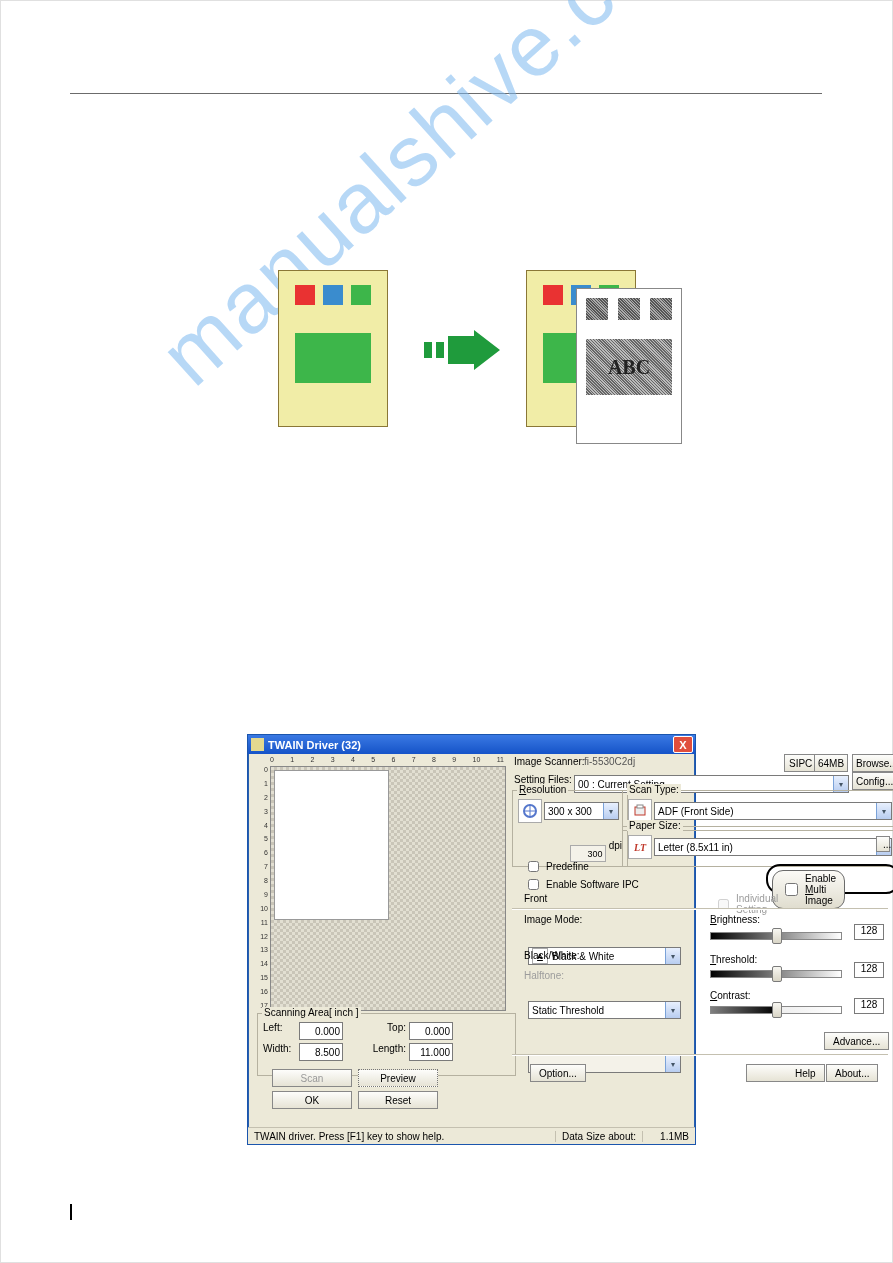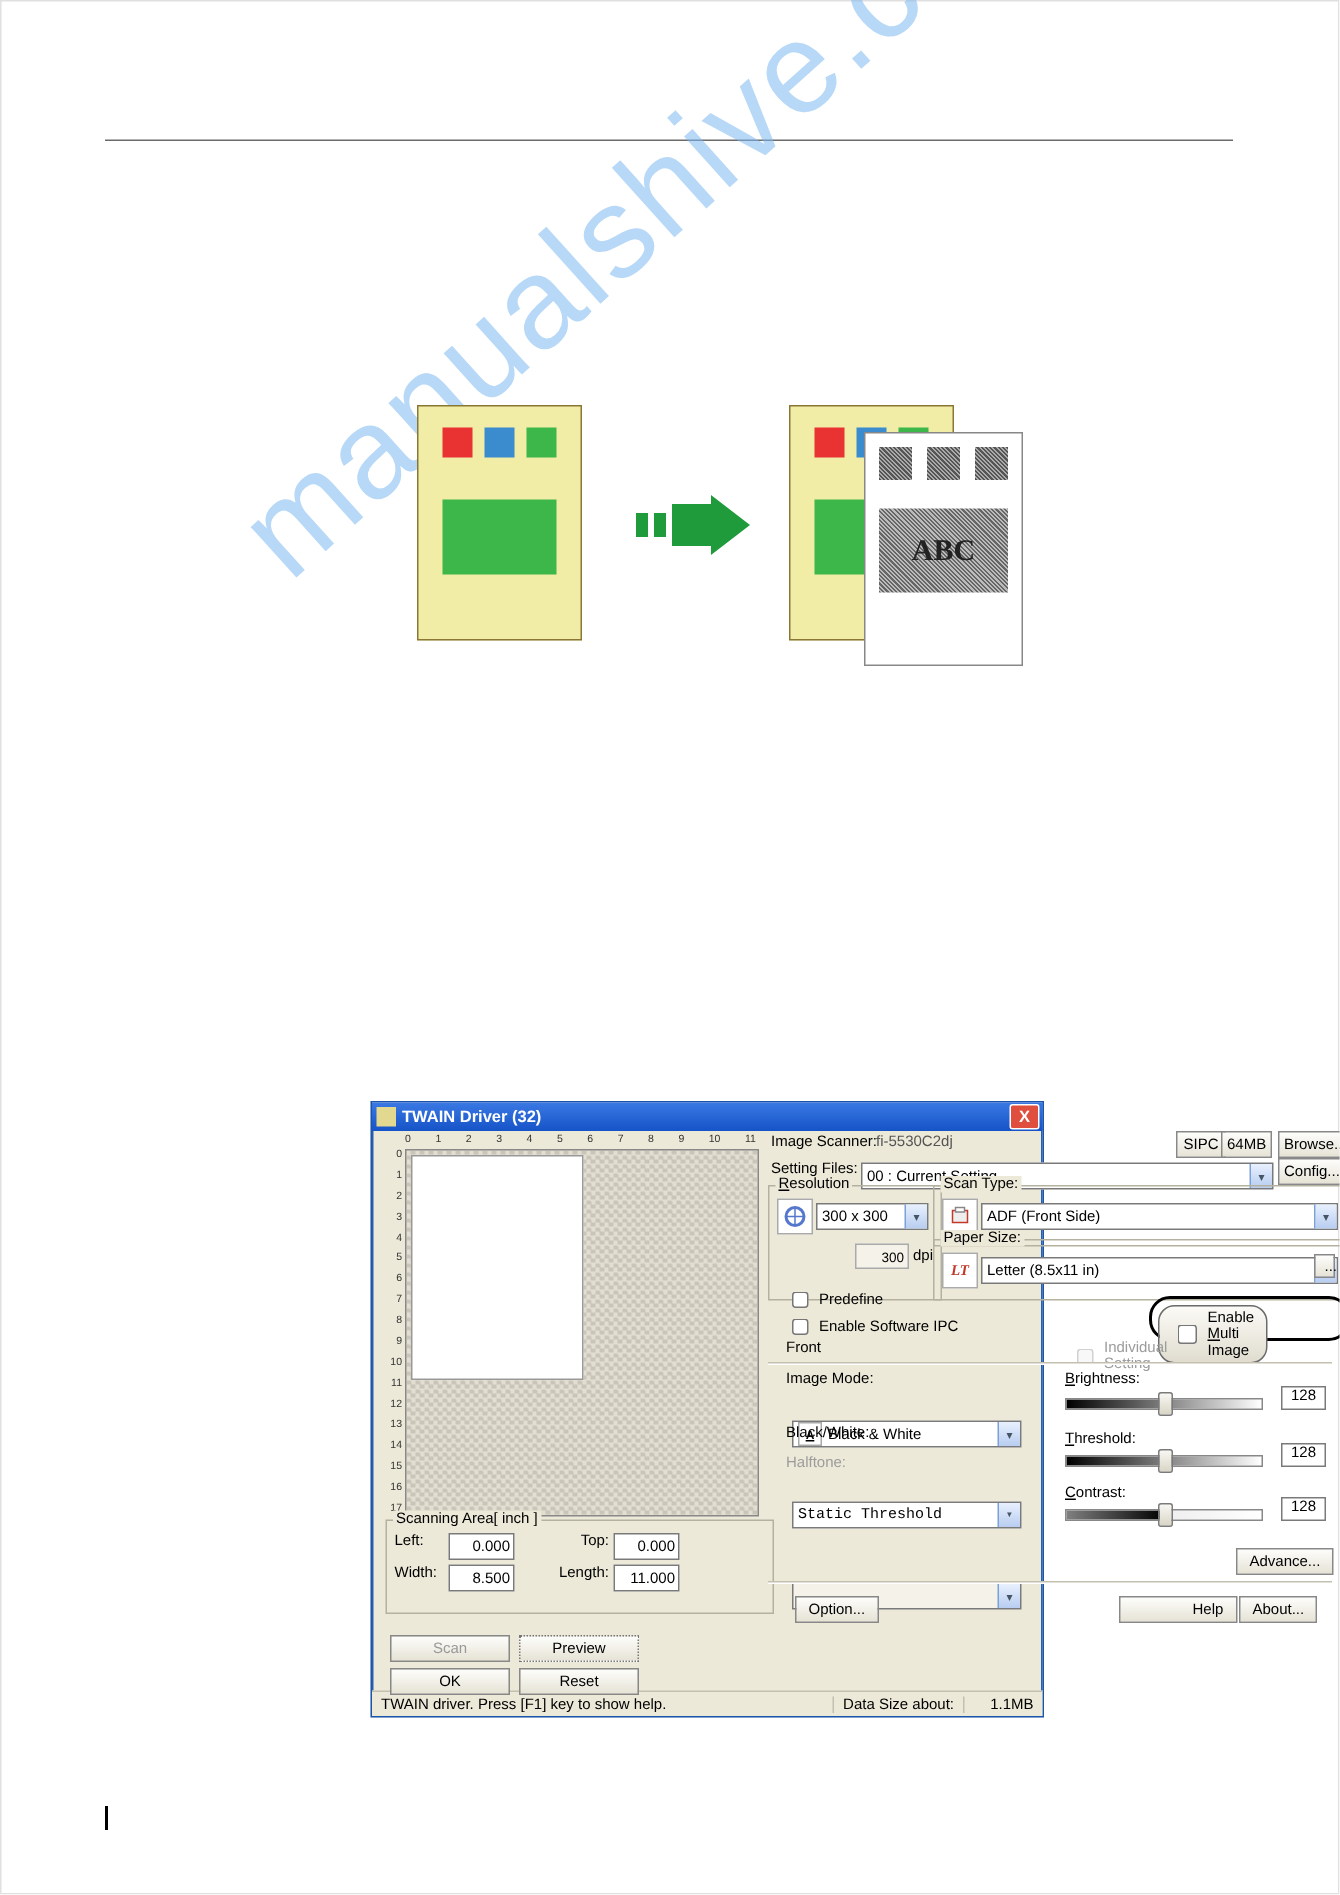--- a/index.html
+++ b/index.html
@@ -38,61 +38,61 @@
   .grp { border:1px solid #b5b1a0; padding:8px 5px 5px; position:absolute; font-size:10px; }
   .grp .lbl{ position:absolute; top:-7px; left:4px; background:#ece9d8; padding:0 2px; }
   
   .scan-grp{ left:9px; top:259px; width:247px; height:48px; }
   .scan-grp .row{ display:flex; gap:3px; margin-bottom:3px; }
   .scan-grp .row label{ width:33px; }
   .smallin{ width:38px; height:14px; border:1px solid #7a7a7a; background:#fff; text-align:right; font-size:10px; padding-right:2px; }
   .btn{ height:18px; border:1px solid #888; background:linear-gradient(#fdfdfb,#e6e3d5); font-size:10px; padding:0 8px; display:inline-flex; align-items:center; justify-content:center; }
   .btn.dis{ color:#999; }
   .btn.dotted{ border:1px dotted #777; }
-  .left-btns{ position:absolute; left:12px; top:315px; display:grid; grid-template-columns:80px 80px; gap:4px 6px;margin-top:21px; }
+  .left-btns{ position:absolute; left:24px; top:315px; display:grid; grid-template-columns:80px 80px; gap:4px 6px; }
   
   .r{ position:absolute; font-size:10px; }
   .scanlbl{ left:266px; top:2px; }
   .scannerV{ left:336px; top:2px; color:#555;}
   .sipc{ left:536px; top:0;}
   .mb{ left:566px; top:0;}
   .browse{ left:604px; top:0;}
   .sflbl{ left:266px; top:20px;}
   .sfsel{ left:322px; top:18px; width:270px;}
   .config{ left:604px; top:18px;}
   .sel{ height:16px; border:1px solid #7a7a7a; background:#fff; display:flex; align-items:center; padding-left:3px; font-size:10px; position:relative;}
   .sel::after{ content:"▾"; position:absolute; right:0; top:0; width:14px; height:100%; background:linear-gradient(#e8f0fe,#b8cdf0); border-left:1px solid #7aa2d8; display:flex; align-items:center; justify-content:center; font-size:8px; color:#456;}
   .sel .sico{ width:14px; height:14px; background:#fff; border:1px solid #aaa; margin-right:4px; display:flex; align-items:center; justify-content:center; font-size:8px;}
   
   .res-grp{ left:264px; top:36px; width:104px; height:62px;}
   .res-grp .sel{ width:70px; }
   .res-grp .biggish{ display:flex; gap:2px; align-items:center; }
   .res-grp .ico{ width:22px; height:22px; background:#fff; border:1px solid #aaa; display:flex; align-items:center; justify-content:center;}
   .res-grp .dpirow{ display:flex; justify-content:flex-end; gap:3px; margin-top:6px; align-items:center;}
-  .res-grp .dpirow input{ width:30px; height:13px; border:1px solid #aaa; background:#f4f2e9; font-size:9px; text-align:right;}
+  .res-grp .dpirow input{ width:30px; height:13px; border:1px solid #aaa; background:#f4f2e9; font-size:9px; text-align:right;margin-top:16px;}
   .st-grp{ left:374px; top:36px; width:264px; height:26px;}
   .st-grp .sel{width:226px;}
   .ps-grp{ left:374px; top:72px; width:264px; height:26px;}
   .ps-grp .sel{width:226px;}
   .dotsbtn{ position:absolute; left:628px; top:82px; width:14px; height:16px; border:1px solid #888; background:linear-gradient(#fdfdfb,#e6e3d5); text-align:center; font-size:10px;}
   .chk{ display:inline-flex; align-items:center; gap:4px; position:absolute; font-size:10px;}
   .chk input{ width:11px; height:11px;}
   .predef{ left:276px; top:104px;}
   .ensw{ left:276px; top:122px;}
   
   .multibtn{ position:absolute; left:524px; top:116px; border:1px solid #6b6b6b; border-radius:11px; padding:2px 8px; display:flex; align-items:center; gap:4px; background:linear-gradient(#fbfaf6,#e0ddcf);}
   .multiring{ position:absolute; left:518px; top:110px; width:130px; height:26px; border:2px solid #000; border-radius:14px;}
   .front{ left:276px; top:139px;}
   .indiv{ left:466px; top:139px; color:#9c9c9c;}
   .divider{ position:absolute; left:264px; top:154px; width:376px; height:1px; background:#c4c0b0; border-bottom:1px solid #fff;}
   
   .imlbl{ left:276px; top:160px;}
   .imsel{ left:276px; top:172px; width:148px;}
   .bwlbl{ left:276px; top:196px;}
-  .bwsel{ left:276px; top:208px; width:148px;font-family:Liberation Mono, monospace;}
+  .bwsel{ left:276px; top:208px; width:148px;}
   .htlbl{ left:276px; top:216px; color:#9c9c9c;}
   .htsel{ left:276px; top:244px; width:148px; }
   .htsel.sel{ background:#f4f2e9; color:#aaa;}
   
   .sliderlbl{ position:absolute; font-size:10px;}
   .brightlbl{ left:462px; top:160px; } .threshlbl{left:462px; top:200px;} .contlbl{left:462px; top:236px;}
   .slider{ position:absolute; width:130px; height:14px;}
   .slider.b1{left:462px; top:174px;} .slider.b2{left:462px; top:212px;} .slider.b3{left:462px; top:248px;}
   .slider .track{ width:100%; height:6px; margin-top:4px; background:linear-gradient(to right,#000,#fff); border:1px solid #888;} 
   .slider.b3 .track{ background:linear-gradient(to right,#808080,#000 50%,#fff 100%);}

